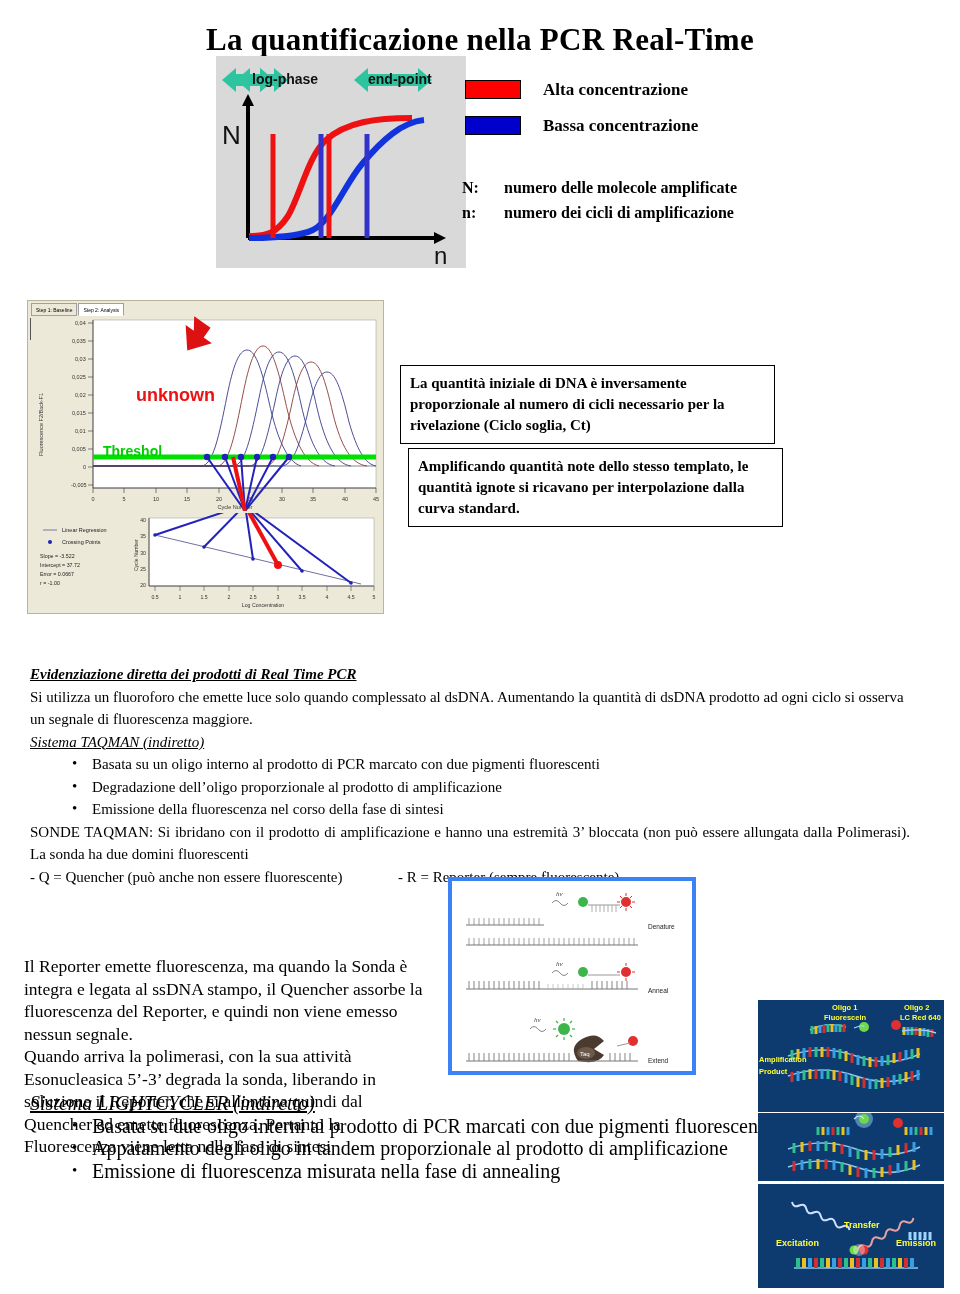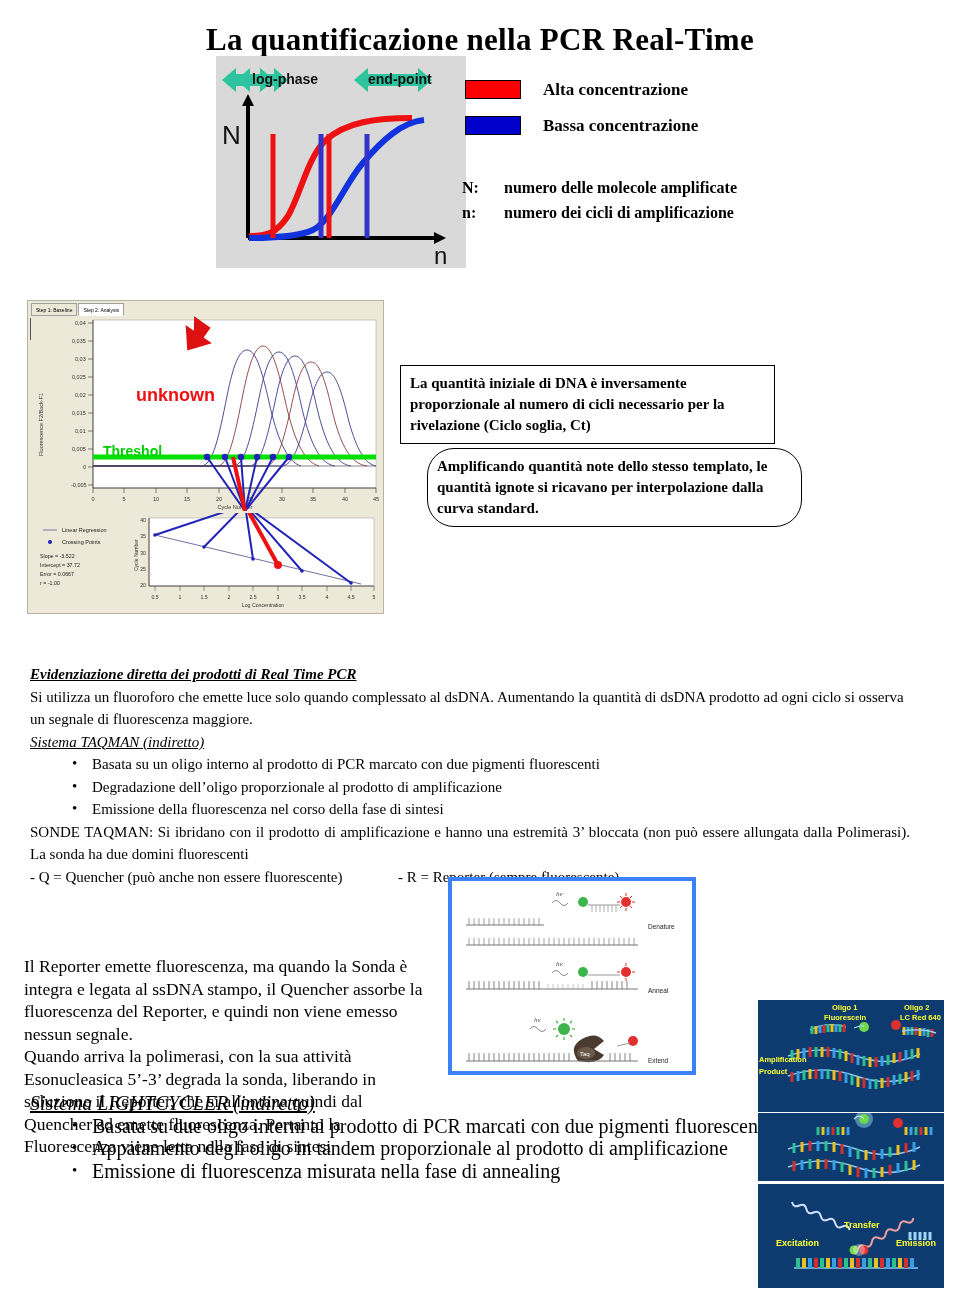--- a/index.html
+++ b/index.html
@@ -60,21 +60,21 @@
   .sw-ico { position:absolute; left:2px; top:17px; width:9px; height:9px; background:#3a5fcd; border:1px solid #555; }
   .sw-ico2 { position:absolute; left:2px; top:28px; width:9px; height:9px; background:#e8e8e8; border:1px solid #555; }
 
   
   .callout {
     position:absolute; border:1px solid #000; background:#fff;
     font-weight:bold; font-size:15px; line-height:21px; padding:7px 9px;
     font-family:"Liberation Serif", serif;
   }
   .callout.c1 { left:400px; top:333px; width:355px;margin-top:32px; }
-  .callout.c2 { left:427px; top:448px; width:355px;border-radius:27px; }
+  .callout.c2 { left:408px; top:448px; width:355px; }
 
   
   .body-text {
     position:absolute; left:30px; top:663px; width:880px;
     font-size:15px; line-height:22.5px;
   }
   .hdr-italic { font-style:italic; font-weight:bold; text-decoration:underline; }
   .hdr-italic2 { font-style:italic; text-decoration:underline; }
   .bullets { list-style:none; margin:0; padding:0; }
   .bullets li { position:relative; padding-left:62px; }

